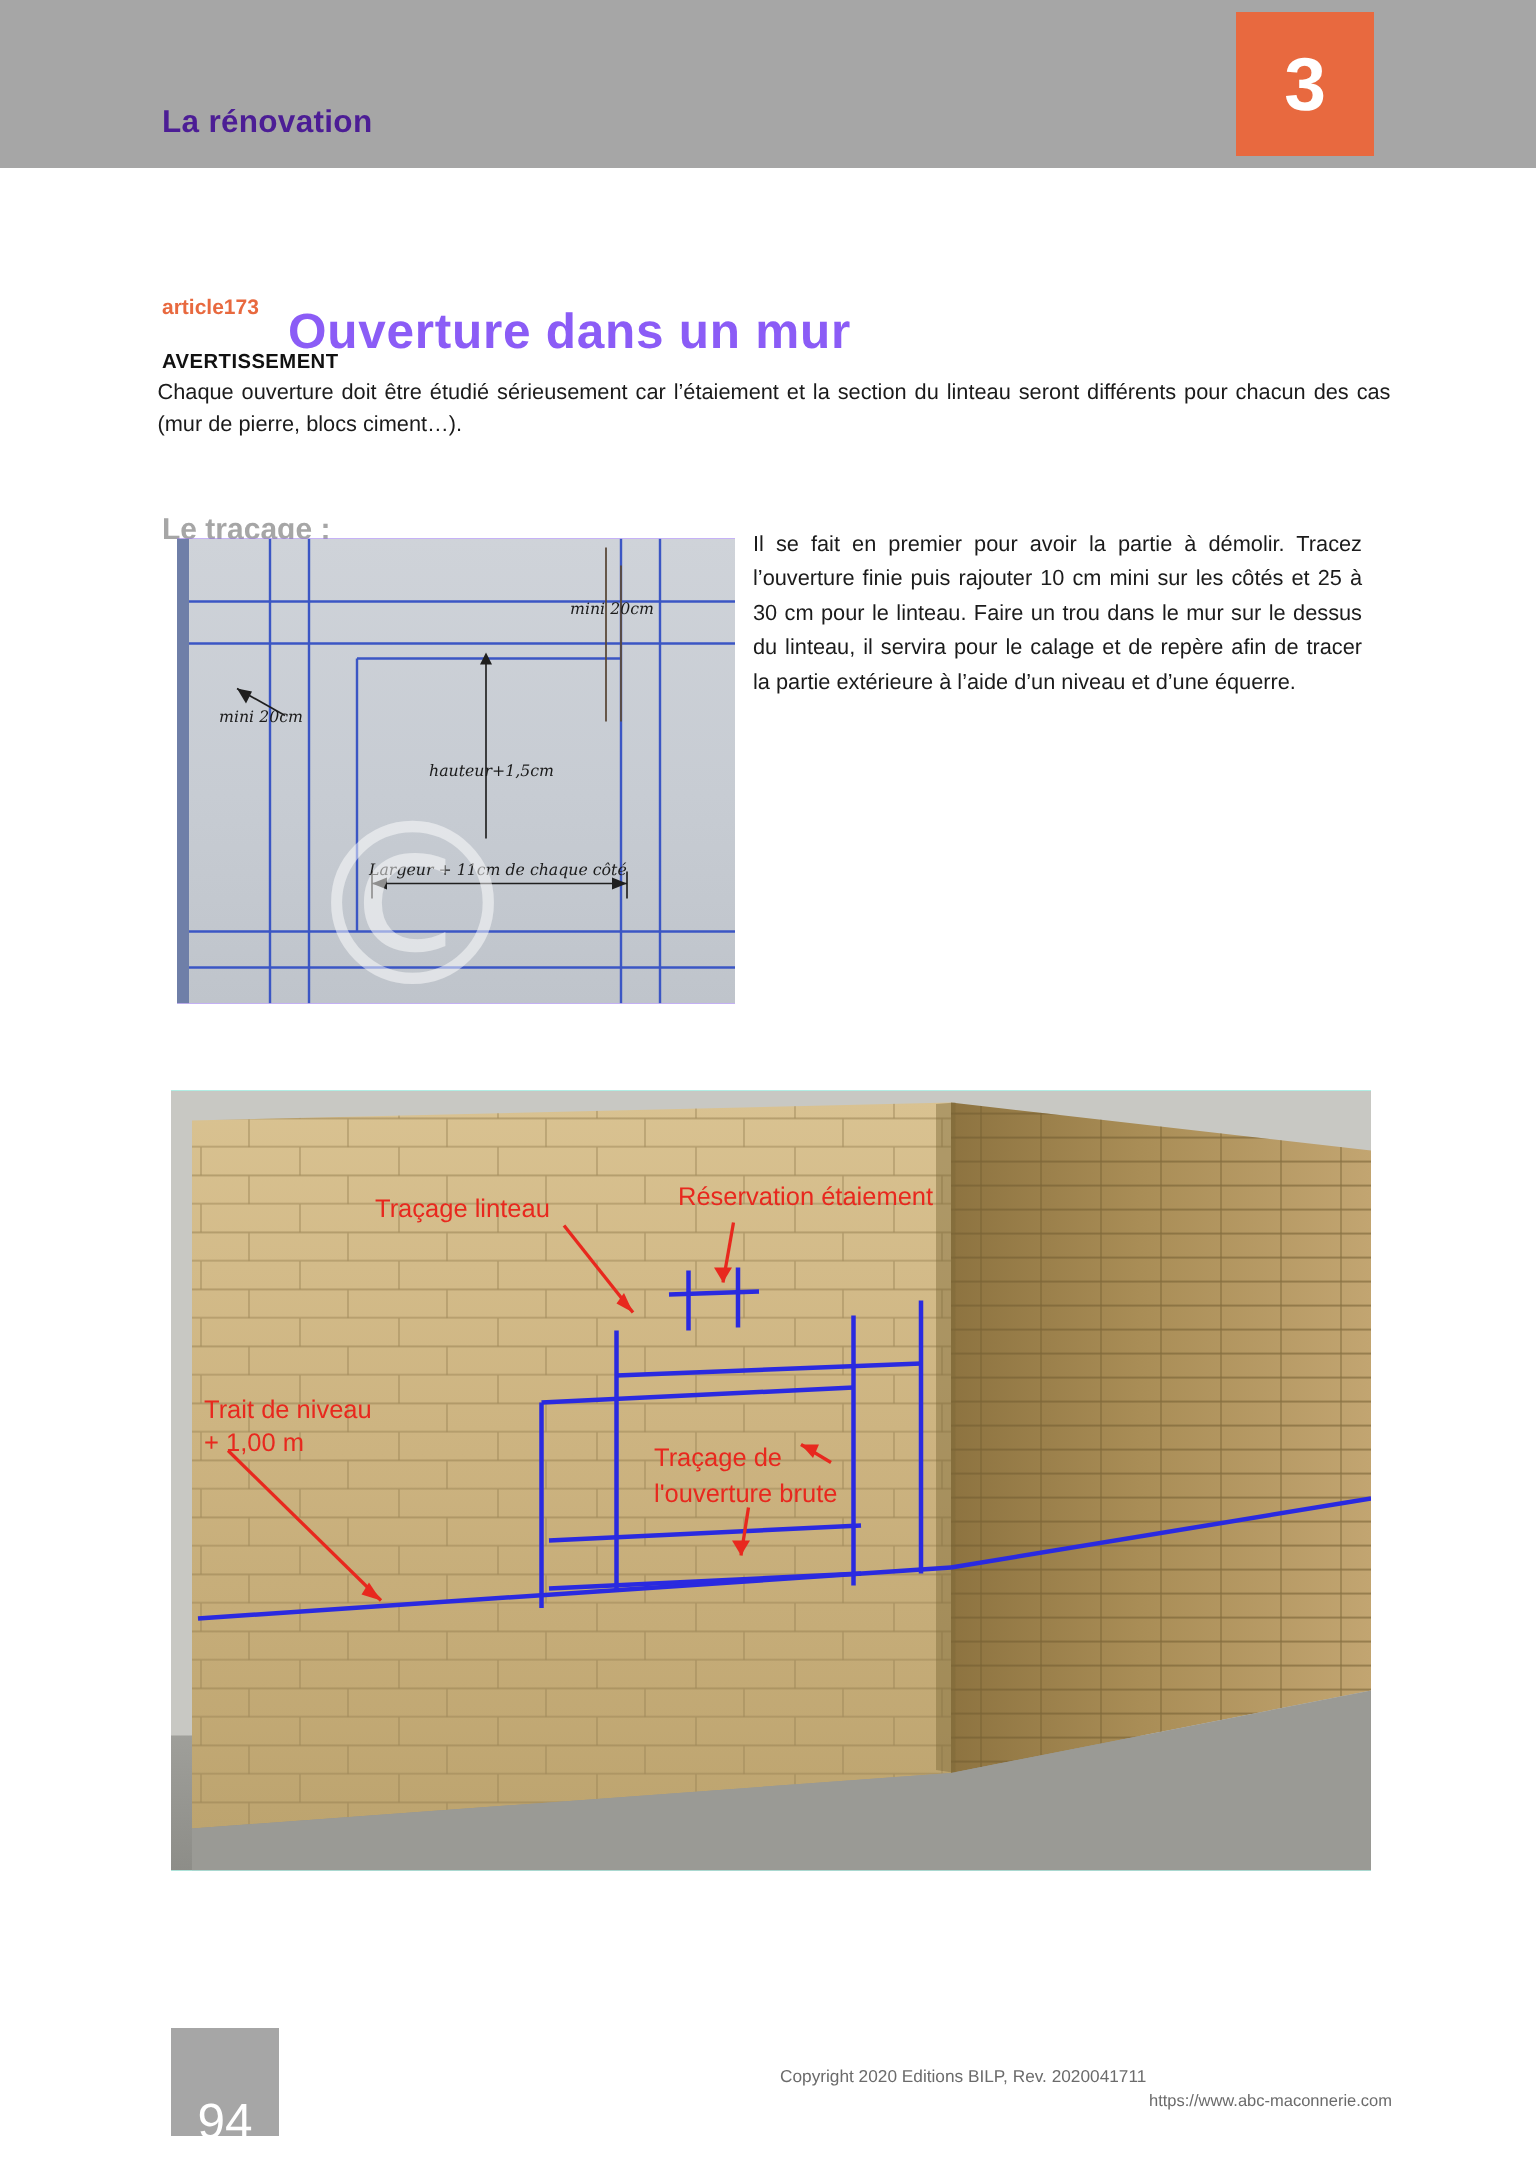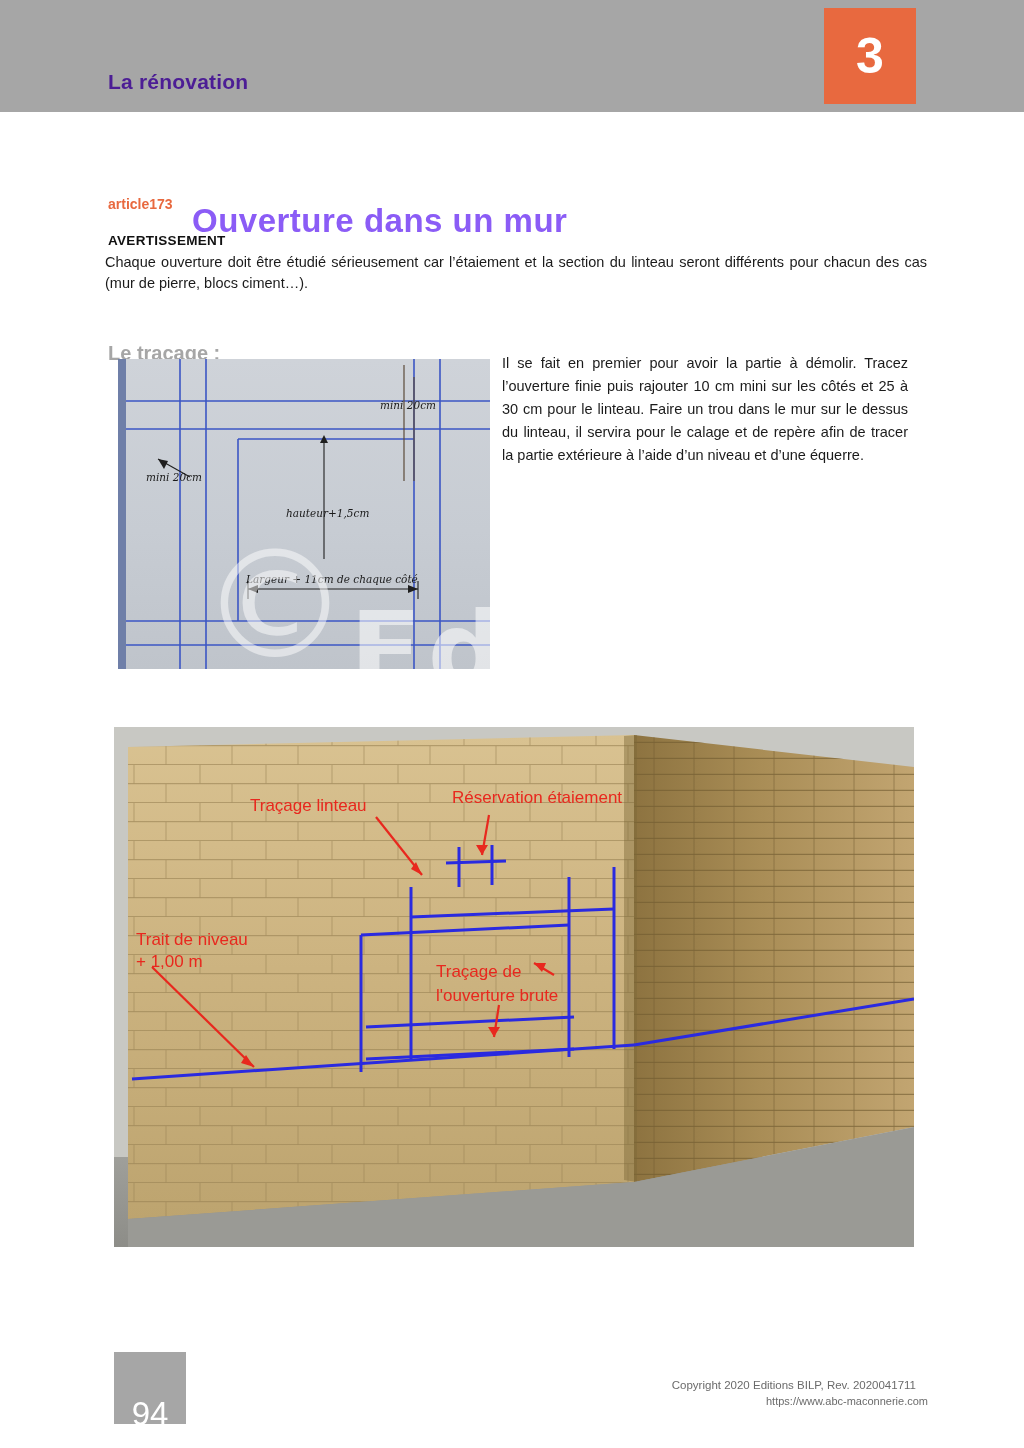--- a/index.html
+++ b/index.html
@@ -190,21 +190,21 @@
     text-align: center;
     font-size: 33px;
     color: #ffffff;
     margin-top: 26px;
   }
   .copyright-line1 {
     position: absolute;
     left: 520px;
     top: 1379px;
     width: 396px;
-    text-align: right;
+    text-align: left;
     font-size: 11.5px;
     color: #6b6b6b;
   }
   .copyright-line2 {
     position: absolute;
     left: 532px;
     top: 1395px;
     width: 396px;
     text-align: right;
     font-size: 11px;
@@ -272,21 +272,20 @@
     <text x="28" y="122" font-family="DejaVu Serif, serif" font-size="10.5" font-style="italic" fill="#1a1a1a">mini 20cm</text>
     <text x="168" y="158" font-family="DejaVu Serif, serif" font-size="10.5" font-style="italic" fill="#1a1a1a">hauteur+1,5cm</text>
     <text x="128" y="224" font-family="DejaVu Serif, serif" font-size="10.5" font-style="italic" fill="#1a1a1a">Largeur + 11cm de chaque côté</text>
   </svg>
 </div>
 
 <div class="right-paragraph">Il se fait en premier pour avoir la partie à démolir. Tracez l’ouverture finie puis rajouter 10 cm mini sur les côtés et 25 à 30 cm pour le linteau. Faire un trou dans le mur sur le dessus du linteau, il servira pour le calage et de repère afin de tracer la partie extérieure à l’aide d’un niveau et d’une équerre.</div>
 
 <div class="watermark">
   <div class="wm-c">©</div>
-  <div class="wm-text">Editions</div>
 </div>
 
 <div class="fig-wall">
   <svg class="wall-svg" width="800" height="520" viewBox="0 0 800 520" xmlns="http://www.w3.org/2000/svg">
     <defs>
       <linearGradient id="wallF" x1="0" y1="0" x2="0" y2="1">
         <stop offset="0%" stop-color="#d9c291"></stop>
         <stop offset="45%" stop-color="#cdb481"></stop>
         <stop offset="100%" stop-color="#bda46f"></stop>
       </linearGradient>

